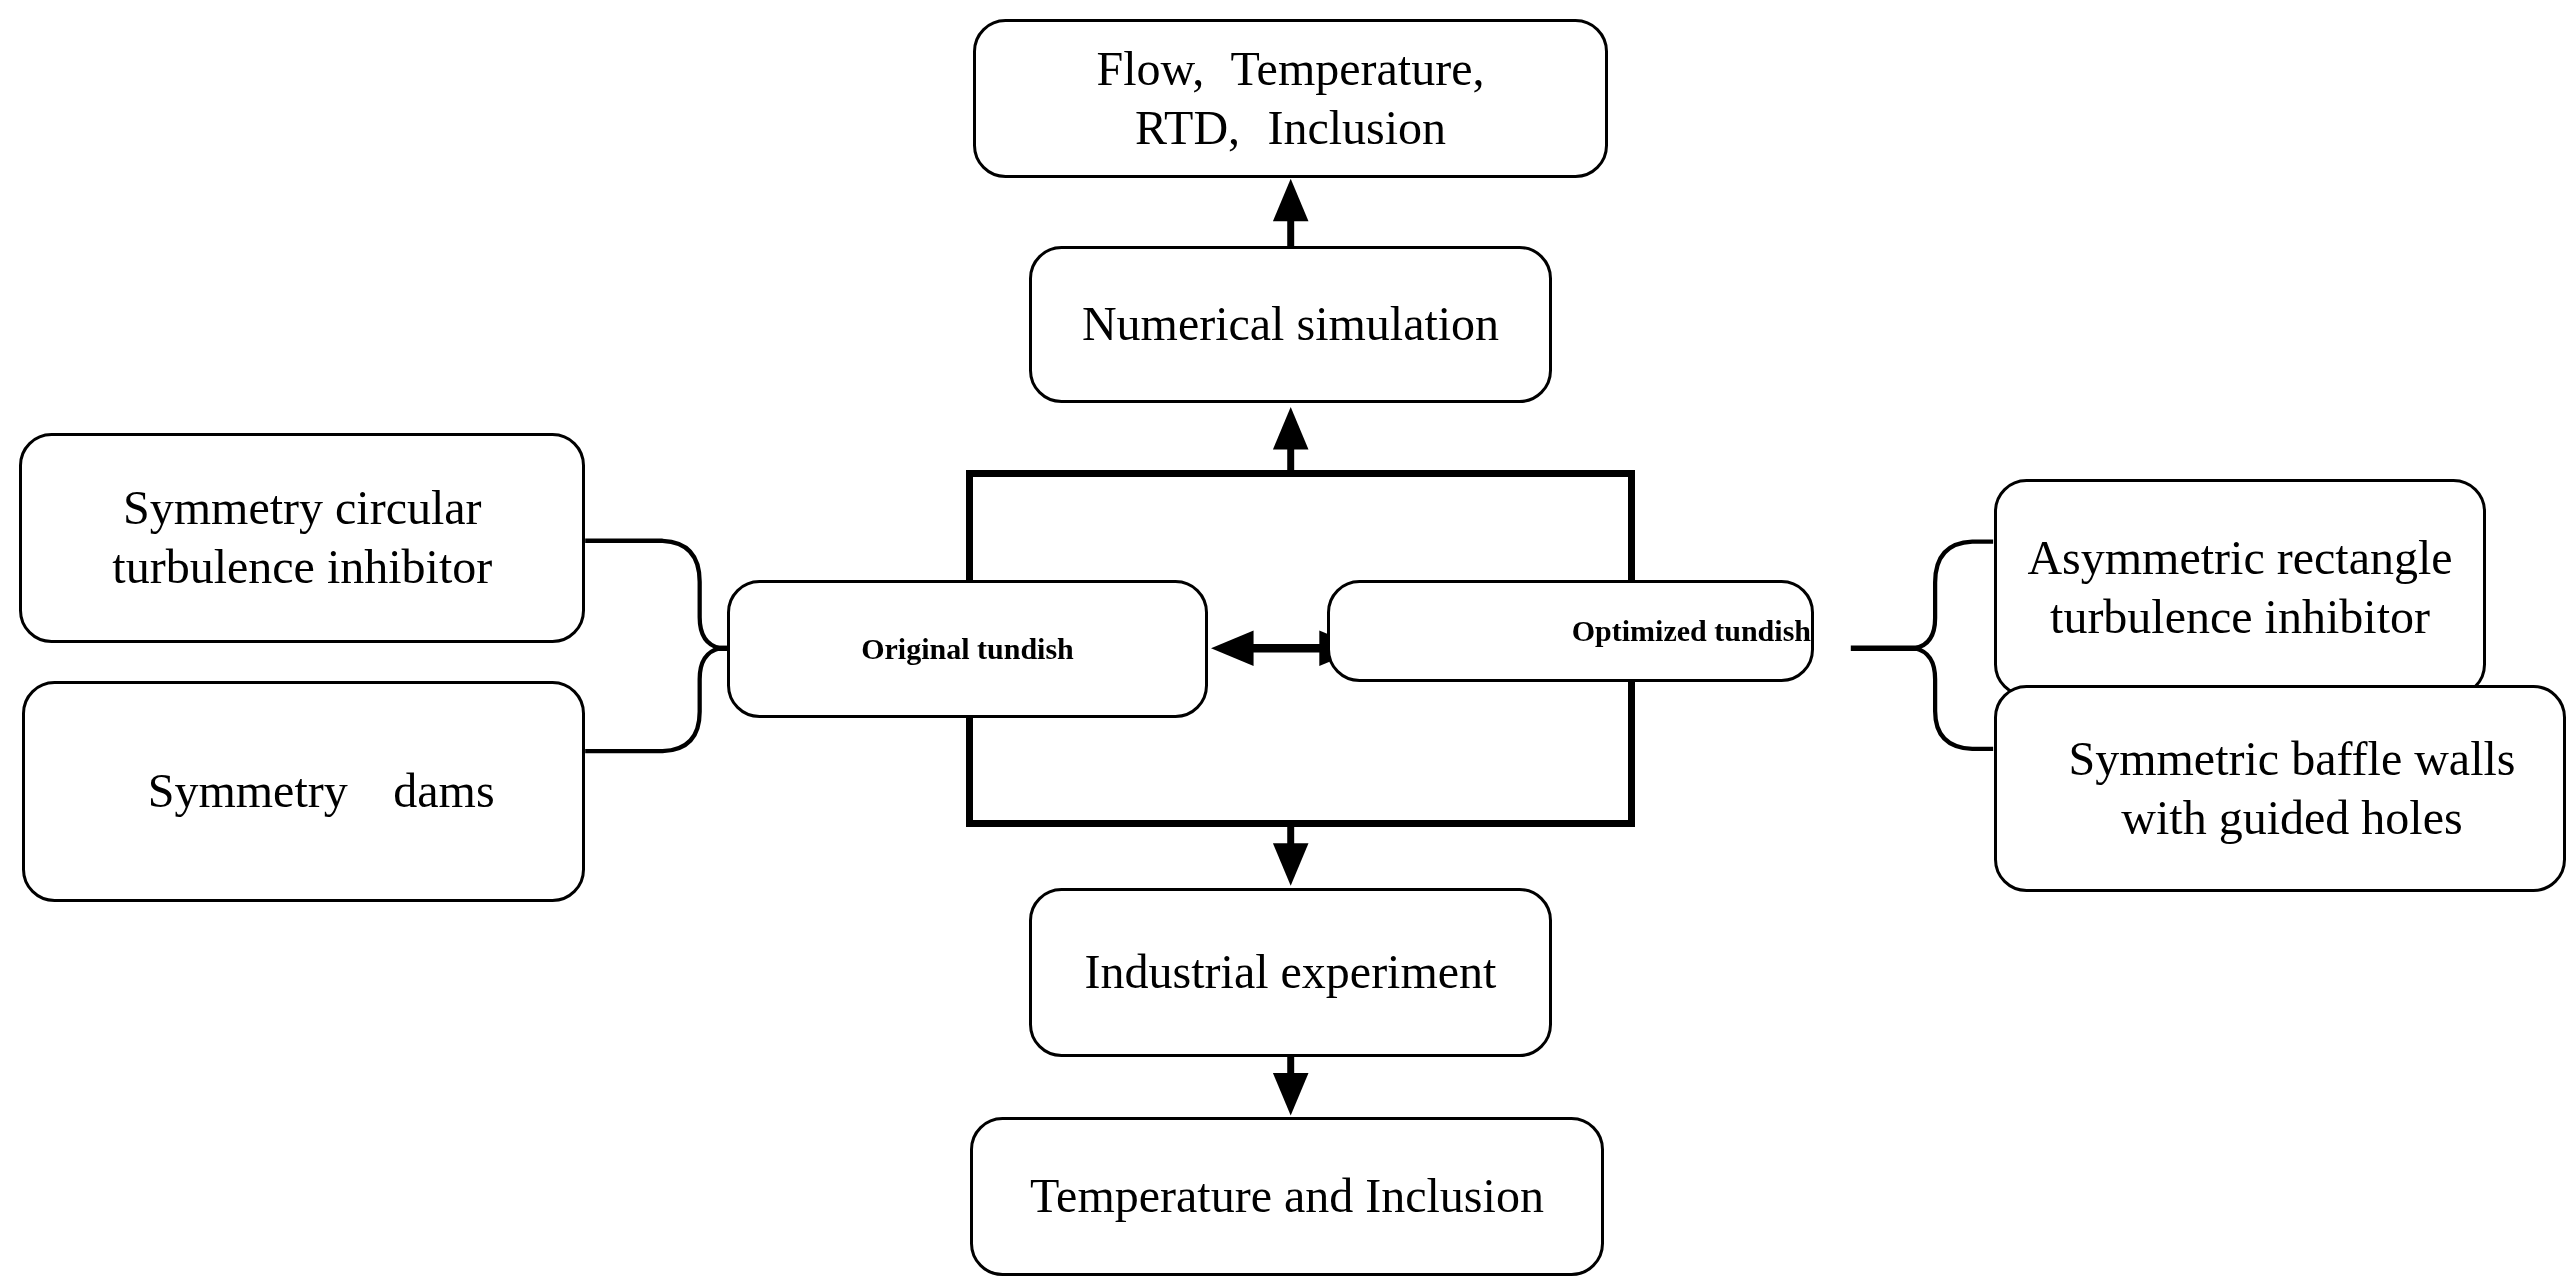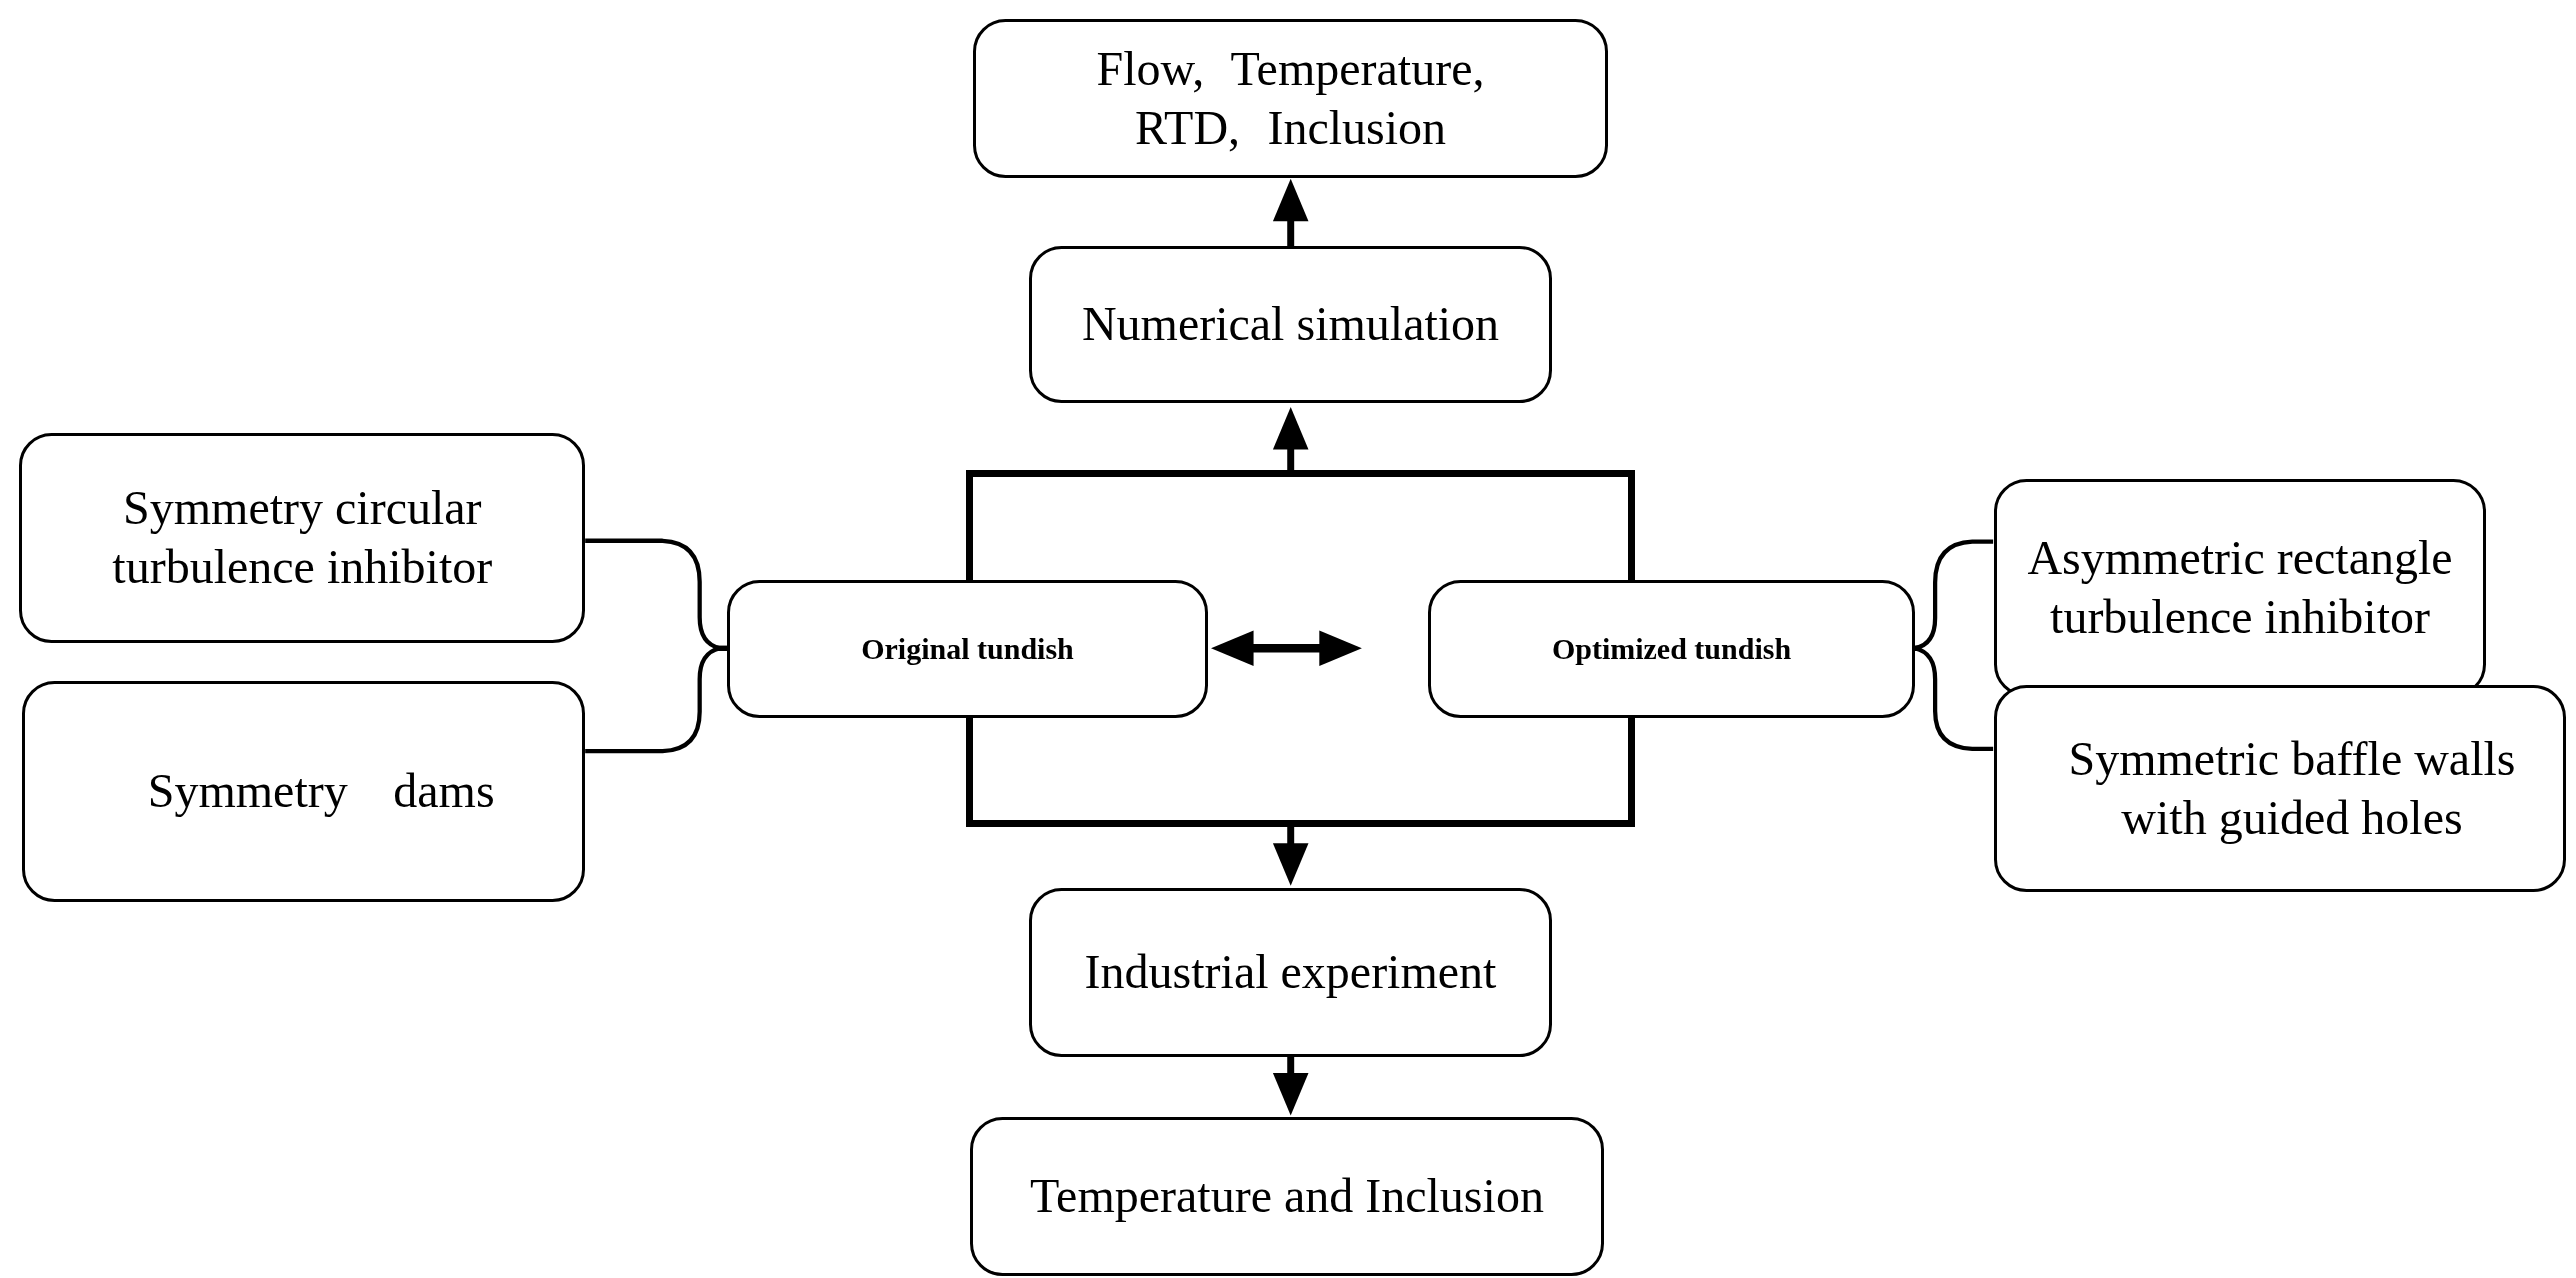--- a/index.html
+++ b/index.html
@@ -100,21 +100,21 @@
   </div>
 
   <div class="box" style="left:1029px; top:246px; width:523px; height:157px;">
     <div class="line">Numerical simulation</div>
   </div>
 
   <div class="box bold" style="left:727px; top:580px; width:481px; height:138px;">
     <div class="line">Original tundish</div>
   </div>
 
-  <div class="box bold" style="left:1428px; top:580px; width:487px; height:138px;">
+  <div class="box bold" style="left:1327px; top:580px; width:487px; height:102px;align-items:flex-end;">
     <div class="line">Optimized tundish</div>
   </div>
 
   <div class="box" style="left:1029px; top:888px; width:523px; height:169px;">
     <div class="line">Industrial experiment</div>
   </div>
 
   <div class="box" style="left:970px; top:1117px; width:634px; height:159px;">
     <div class="line">Temperature and Inclusion</div>
   </div>

